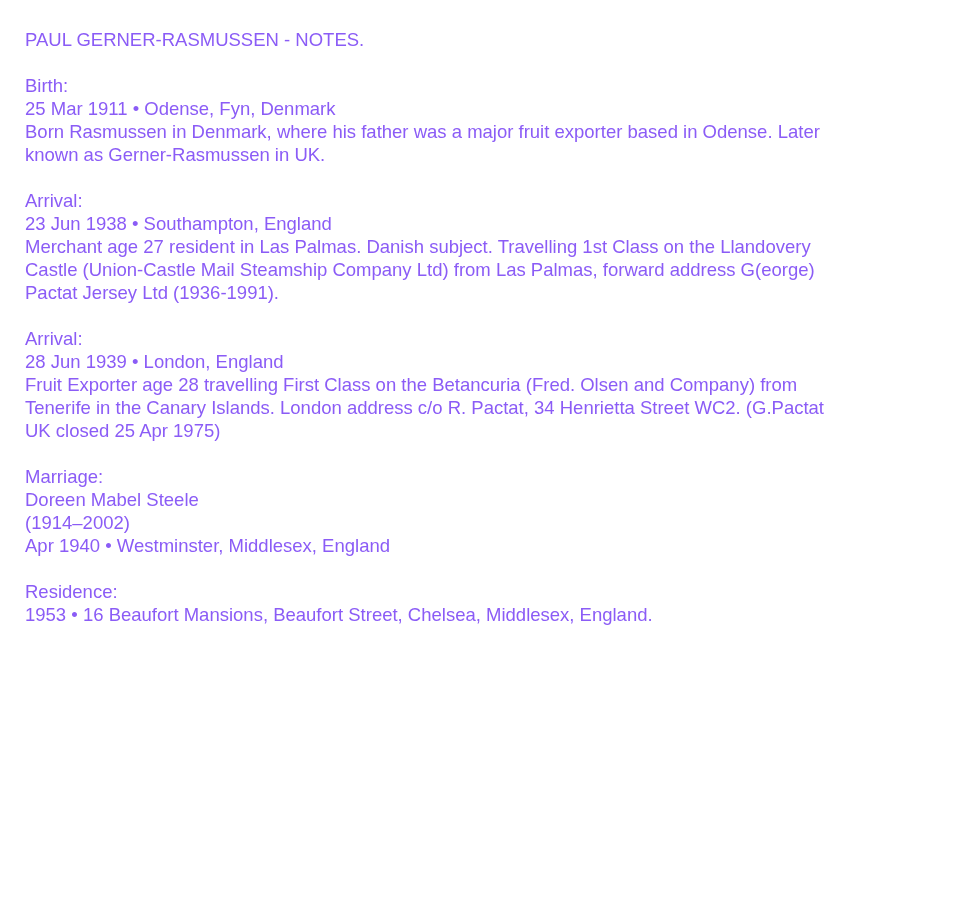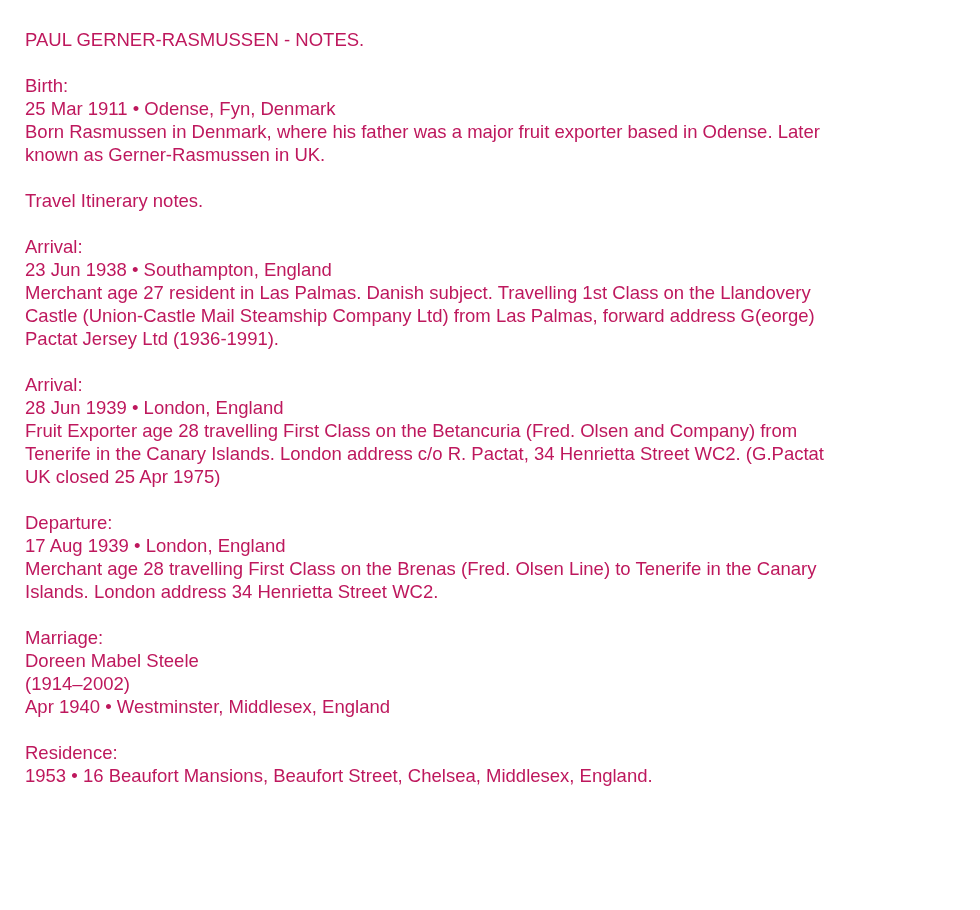--- a/index.html
+++ b/index.html
@@ -10,51 +10,46 @@
     height: 910px;
     overflow: hidden;
   }
   .doc {
     box-sizing: border-box;
     width: 980px;
     padding: 28px 20px 0 25px;
     font-family: "Liberation Sans", "DejaVu Sans", sans-serif;
     font-size: 18.5px;
     line-height: 23px;
-    color: #be185d;
+    color: #8b5cf6;
     letter-spacing: 0;
   }
   .block {
     margin: 0 0 23px 0;
     white-space: pre-line;
   }
 </style>
 </head>
 <body>
 
 <div class="doc">
   <p class="block">PAUL GERNER-RASMUSSEN - NOTES.</p>
   <p class="block">Birth:
 25 Mar 1911 • Odense, Fyn, Denmark
 Born Rasmussen in Denmark, where his father was a major fruit exporter based in Odense. Later
 known as Gerner-Rasmussen in UK.</p>
-  <p class="block">Travel Itinerary notes.</p>
   <p class="block">Arrival:
 23 Jun 1938 • Southampton, England
 Merchant age 27 resident in Las Palmas. Danish subject. Travelling 1st Class on the Llandovery
 Castle (Union-Castle Mail Steamship Company Ltd) from Las Palmas, forward address G(eorge)
 Pactat Jersey Ltd (1936-1991).</p>
   <p class="block">Arrival:
 28 Jun 1939 • London, England
 Fruit Exporter age 28 travelling First Class on the Betancuria (Fred. Olsen and Company) from
 Tenerife in the Canary Islands. London address c/o R. Pactat, 34 Henrietta Street WC2. (G.Pactat
 UK closed 25 Apr 1975)</p>
-  <p class="block">Departure:
-17 Aug 1939 • London, England
-Merchant age 28 travelling First Class on the Brenas (Fred. Olsen Line) to Tenerife in the Canary
-Islands. London address 34 Henrietta Street WC2.</p>
   <p class="block">Marriage:
 Doreen Mabel Steele
 (1914–2002)
 Apr 1940 • Westminster, Middlesex, England</p>
   <p class="block">Residence:
 1953 • 16 Beaufort Mansions, Beaufort Street, Chelsea, Middlesex, England.</p>
 </div>
 
 </body></html>

